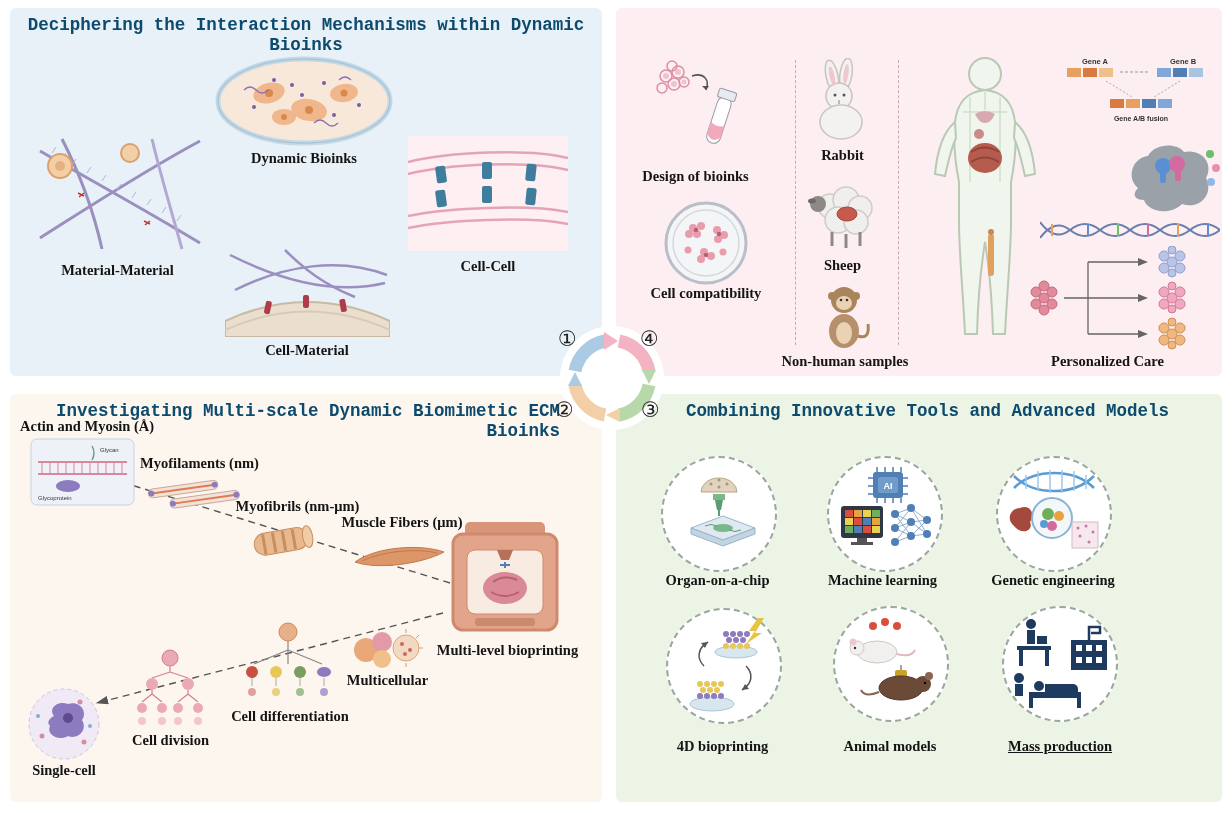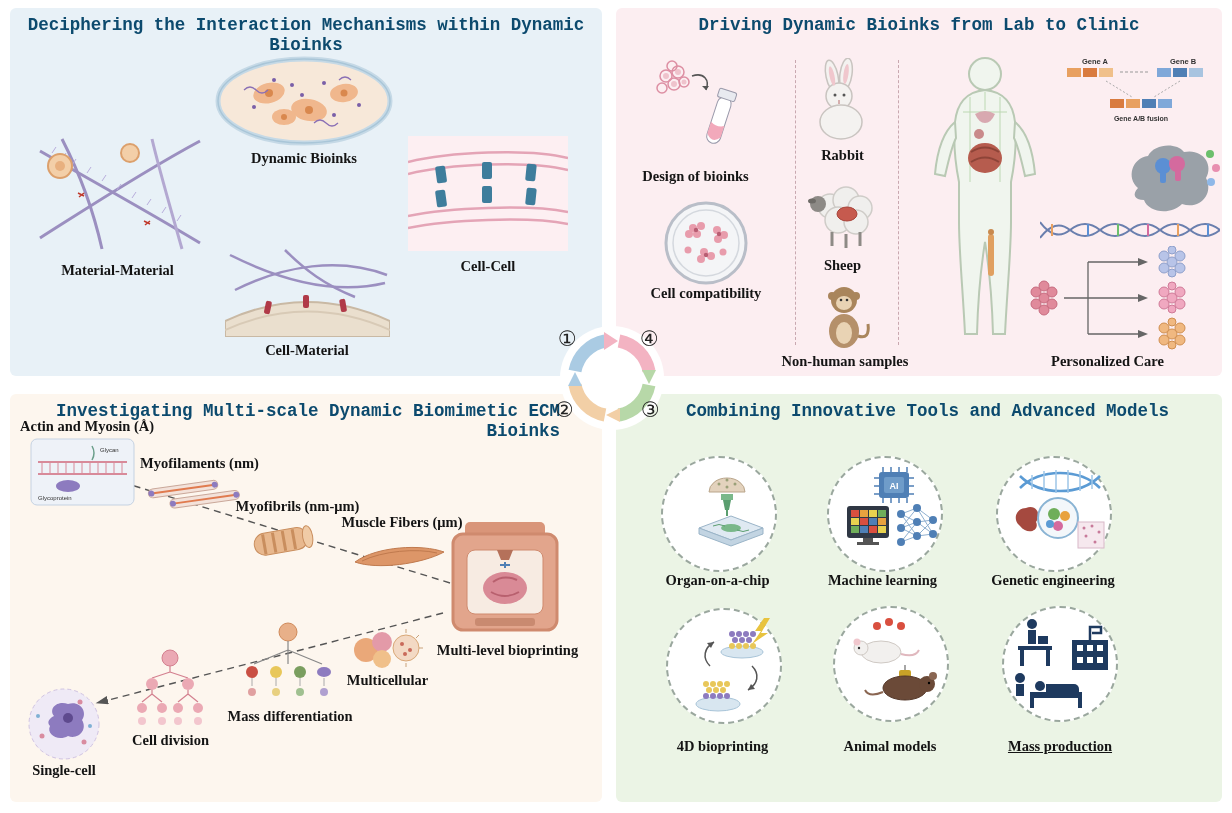--- a/index.html
+++ b/index.html
@@ -6,21 +6,21 @@
   #fig{position:relative;width:1232px;height:813px;background:#ffffff;overflow:hidden;
        font-family:"Liberation Serif",serif;}
   .panel{position:absolute;border-radius:6px;}
   .ptitle{position:absolute;font-weight:bold;font-size:17.5px;color:#0c4a6e;text-align:center;
           font-family:Liberation Mono, monospace;}
   .lbl{position:absolute;font-weight:bold;font-size:14.5px;color:#141414;text-align:center;
        font-family:"Liberation Serif",serif;line-height:1.15;}
   .cnum{position:absolute;font-size:21px;color:#222;font-family:"DejaVu Sans",sans-serif;}
   .dsep{position:absolute;border-left:1.5px dashed #c9a8b0;width:0;}
   .dcirc{position:absolute;width:112px;height:112px;border-radius:50%;
-         border:2px dashed #9aa79e;background:#ffffff;display:flex;align-items:center;justify-content:flex-end;}
+         border:2px dashed #9aa79e;background:#ffffff;display:flex;align-items:center;justify-content:center;}
   .icon{position:absolute;}
   svg text{font-family:"Liberation Sans",sans-serif;}
 </style>
 </head>
 <body>
 
 <div id="fig">
 
   <div class="panel" style="left:10px;top:8px;width:592px;height:368px;background:#e8f1f7;"></div>
   <div class="panel" style="left:616px;top:8px;width:606px;height:368px;background:#fceef1;"></div>
@@ -107,21 +107,20 @@
       <path d="M60,5 C80,25 100,40 130,52"></path>
     </g>
     <g fill="#b03a48">
       <rect x="40" y="56" width="6" height="13" rx="2" transform="rotate(12 43 62)"></rect>
       <rect x="78" y="50" width="6" height="13" rx="2"></rect>
       <rect x="115" y="54" width="6" height="13" rx="2" transform="rotate(-10 118 60)"></rect>
     </g>
   </svg>
   <div class="lbl" style="left:232px;top:342px;width:150px;">Cell-Material</div>
 
-  <div class="ptitle" style="left:616px;top:15px;width:606px;">Driving Dynamic Bioinks from Lab to Clinic</div>
 
   <svg class="icon" style="left:648px;top:58px;" width="95" height="105" viewBox="0 0 95 105">
     <g fill="none" stroke="#dd8fa3" stroke-width="1.5">
       <circle cx="18" cy="18" r="6"></circle>
         <circle cx="30" cy="14" r="6"></circle>
         <circle cx="26" cy="26" r="6"></circle>
       <circle cx="14" cy="30" r="5"></circle>
         <circle cx="36" cy="24" r="5"></circle>
         <circle cx="24" cy="8" r="5"></circle>
     </g>
@@ -420,21 +419,21 @@
     <circle cx="62" cy="52" r="6" fill="#7a9e5f"></circle>
     <ellipse cx="86" cy="52" rx="7" ry="5" fill="#8d7bbf"></ellipse>
     <g stroke="#aaa" stroke-width="1">
         <path d="M14,58 v8 M38,58 v8 M62,58 v8 M86,58 v8"></path>
       </g>
     <circle cx="14" cy="72" r="4" fill="#e0a0a0"></circle>
       <circle cx="38" cy="72" r="4" fill="#e8d080"></circle>
     <circle cx="62" cy="72" r="4" fill="#a0c090"></circle>
       <circle cx="86" cy="72" r="4" fill="#b0a0d0"></circle>
   </svg>
-  <div class="lbl" style="left:215px;top:708px;width:150px;">Mass differentiation</div>
+  <div class="lbl" style="left:215px;top:708px;width:150px;">Cell differentiation</div>
 
   <svg class="icon" style="left:128px;top:648px;" width="85" height="82" viewBox="0 0 85 82">
     <circle cx="42" cy="10" r="8" fill="#eba9b4" stroke="#d3808f"></circle>
     <g stroke="#d3808f" stroke-width="1.2" fill="none">
       <path d="M42,18 V24 M42,24 L24,30 M42,24 L60,30"></path>
       <path d="M24,42 V46 M24,46 L14,54 M24,46 L34,54"></path>
       <path d="M60,42 V46 M60,46 L50,54 M60,46 L70,54"></path>
     </g>
     <circle cx="24" cy="36" r="6" fill="#eba9b4"></circle>
     <circle cx="60" cy="36" r="6" fill="#eba9b4"></circle>

